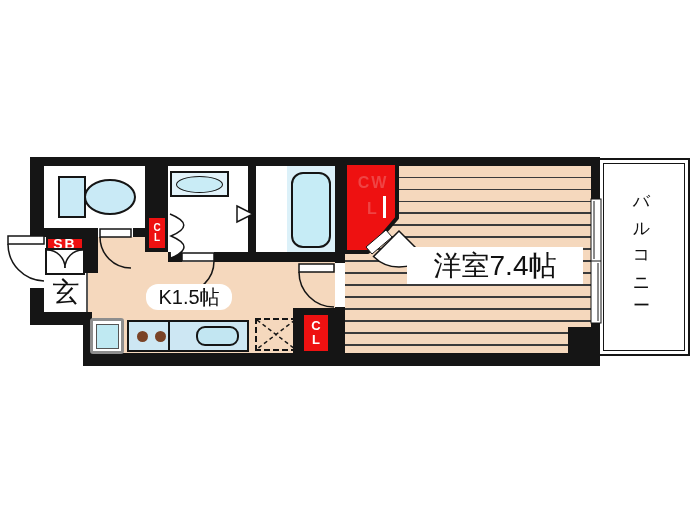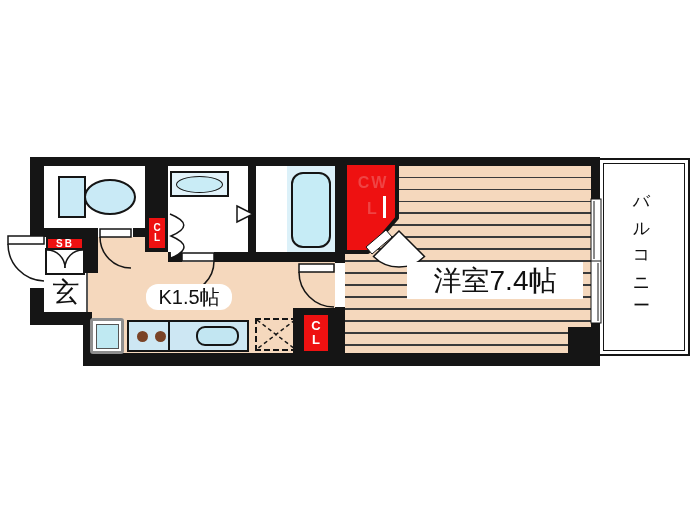--- a/index.html
+++ b/index.html
@@ -50,21 +50,21 @@
   <div class="abs wall" style="left:568px;top:327px;width:23px;height:26px;"></div>
   <div class="abs wall" style="left:30px;top:312px;width:62px;height:54px;"></div>
 
   <div class="abs whiteroom" style="left:30px;top:240px;width:14px;height:48px;"></div>
   <div class="abs whiteroom" style="left:98px;top:228px;width:35px;height:9px;"></div>
   <div class="abs whiteroom" style="left:182px;top:252px;width:32px;height:10px;"></div>
   <div class="abs whiteroom" style="left:335px;top:263px;width:10px;height:44px;"></div>
 
   <div class="abs" style="left:0;top:325px;width:83px;height:110px;background:#fff;"></div>
 
-  <div class="abs redbox" style="left:46px;top:237px;width:38px;height:13px;font-size:10px;letter-spacing:2px;">
+  <div class="abs redbox" style="left:46px;top:237px;width:38px;height:13px;font-size:14px;letter-spacing:2px;">
     <span>SB</span>
   </div>
   <div class="abs redbox" style="left:147px;top:216px;width:20px;height:34px;font-size:10px;">
     <span class="stack">
       <span>C</span>
       <span>L</span>
     </span>
   </div>
   <div class="abs redbox" style="left:302px;top:313px;width:28px;height:40px;font-size:13px;">
     <span class="stack">
@@ -136,17 +136,17 @@
     <div>L</div>
   </div>
   <div class="abs" style="left:383px;top:196px;width:3px;height:22px;background:#ffffff;"></div>
 
   <div class="abs" style="left:48px;top:274px;width:36px;font-size:27px;color:#111;text-align:center;">玄</div>
 
   <div class="abs labelbox" style="left:146px;top:284px;width:86px;height:26px;font-size:20px;border-radius:12px;">
     <span>K1.5帖</span>
   </div>
 
-  <div class="abs labelbox" style="left:407px;top:262px;width:176px;height:37px;font-size:28px;">
+  <div class="abs labelbox" style="left:407px;top:247px;width:176px;height:37px;font-size:28px;">
     <span>洋室7.4帖</span>
   </div>
 
 </div>
 
 </body></html>

